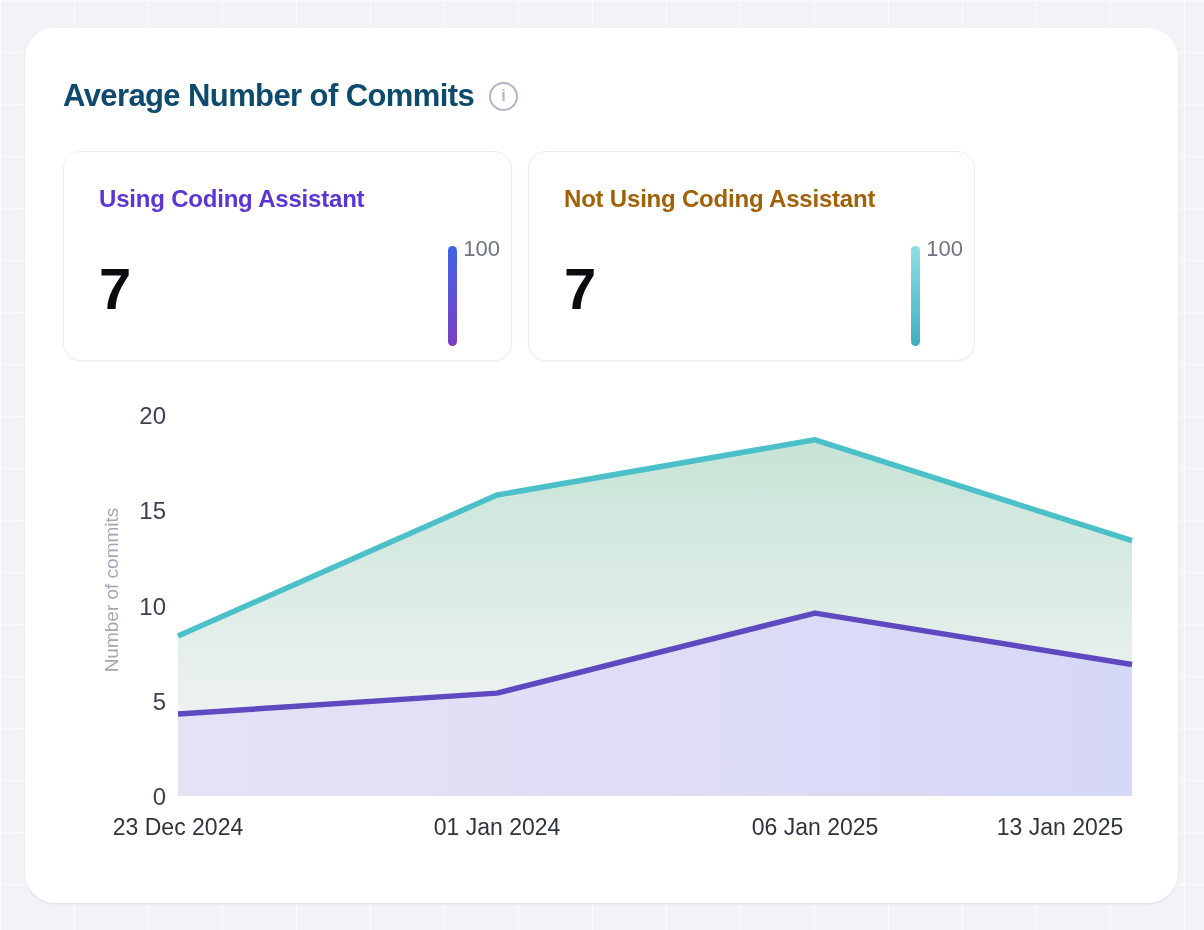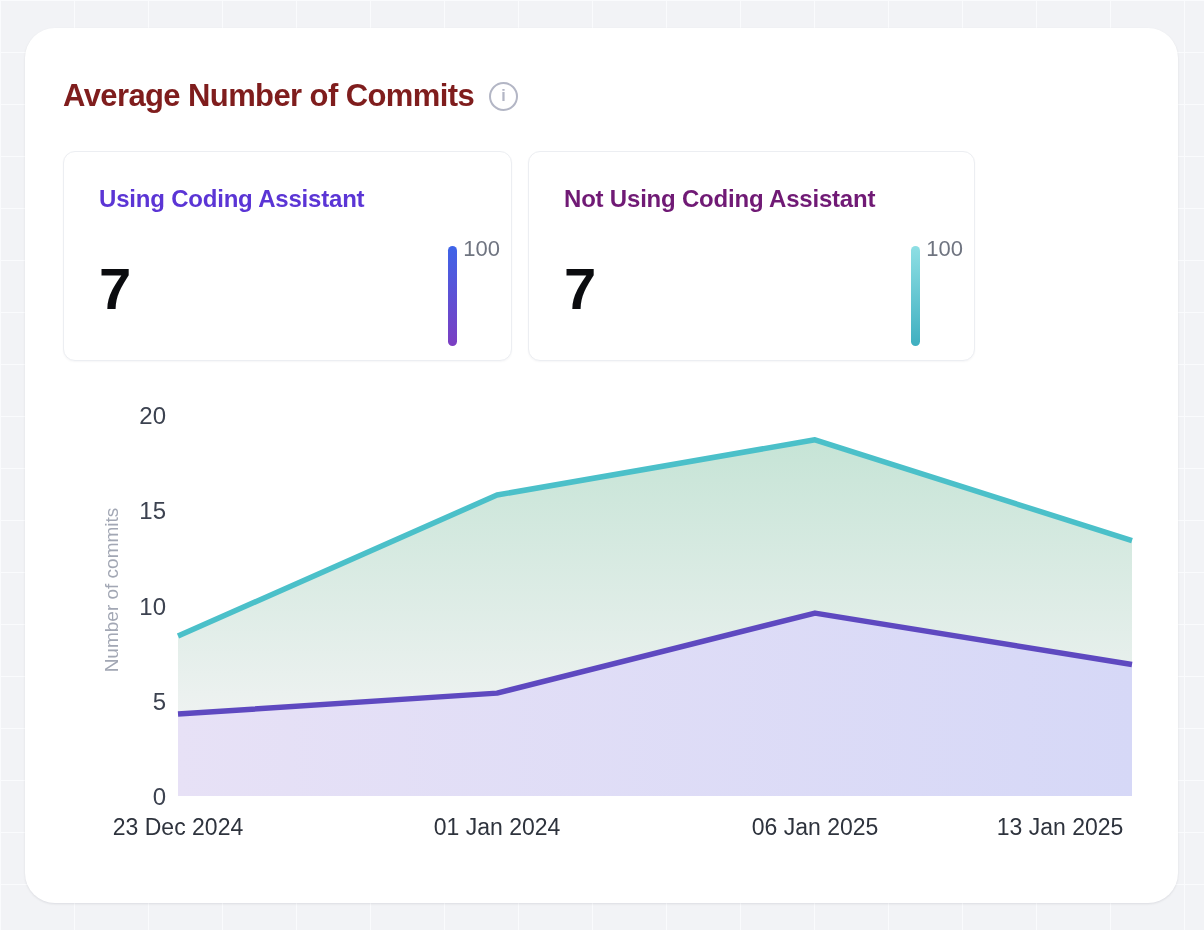--- a/index.html
+++ b/index.html
@@ -16,34 +16,34 @@
   .card {
     position:absolute; left:25px; top:28px; width:1153px; height:875px;
     background:#ffffff; border-radius:30px;
     box-shadow:0 1px 3px rgba(16,24,40,.06), 0 1px 2px rgba(16,24,40,.04);
   }
   .title-row {
     position:absolute; left:38px; top:50px;
     display:flex; align-items:center; gap:15px;
   }
   .page-title {
-    font-size:31px; font-weight:700; color:#7f1d1d; letter-spacing:-0.6px;
+    font-size:31px; font-weight:700; color:#0c4a6e; letter-spacing:-0.6px;
   }
   .info-icon {
     width:29px; height:29px; border:2px solid #b3b6c5; border-radius:50%;
     color:#b3b6c5; font-size:16px; font-weight:600;
     display:flex; align-items:center; justify-content:center;
     line-height:1; cursor:pointer; user-select:none;
   }
   .stats-row {
     position:absolute; left:38px; top:123px; display:flex; gap:16px;
   }
   .stat-card {
     width:449px; height:210px; background:#ffffff;
-    border:1px solid #eceef2; border-radius:12px;
+    border:1px solid #eceef2; border-radius:18px;
     box-shadow:0 1px 2px rgba(16,24,40,.04);
     position:relative; padding:33px 35px;
   }
   .stat-label { font-size:24px; font-weight:700; letter-spacing:-0.2px; }
   .stat-value {
     font-size:58px; font-weight:800; color:#0b0c0f; letter-spacing:-1px;
     position:absolute; left:35px; top:103px;
   }
   .stat-gauge {
     position:absolute; top:84px; right:11px;
@@ -71,21 +71,21 @@
     <div class="stat-card">
       <div class="stat-label" style="color: rgb(91, 53, 213);">Using Coding Assistant</div>
       <div class="stat-value">7</div>
       <div class="stat-gauge">
         <div class="gauge-bar" style="background: linear-gradient(rgb(62, 100, 232), rgb(124, 62, 194));"></div>
         <div class="gauge-max">100</div>
       </div>
     </div>
 
     <div class="stat-card" style="width:447px">
-      <div class="stat-label" style="color: #701a75;">Not Using Coding Assistant</div>
+      <div class="stat-label" style="color: #a16207;">Not Using Coding Assistant</div>
       <div class="stat-value">7</div>
       <div class="stat-gauge">
         <div class="gauge-bar" style="background: linear-gradient(rgb(142, 223, 228), rgb(63, 175, 192));"></div>
         <div class="gauge-max">100</div>
       </div>
     </div>
 
   </div>
 
   <div class="chart-wrap">

